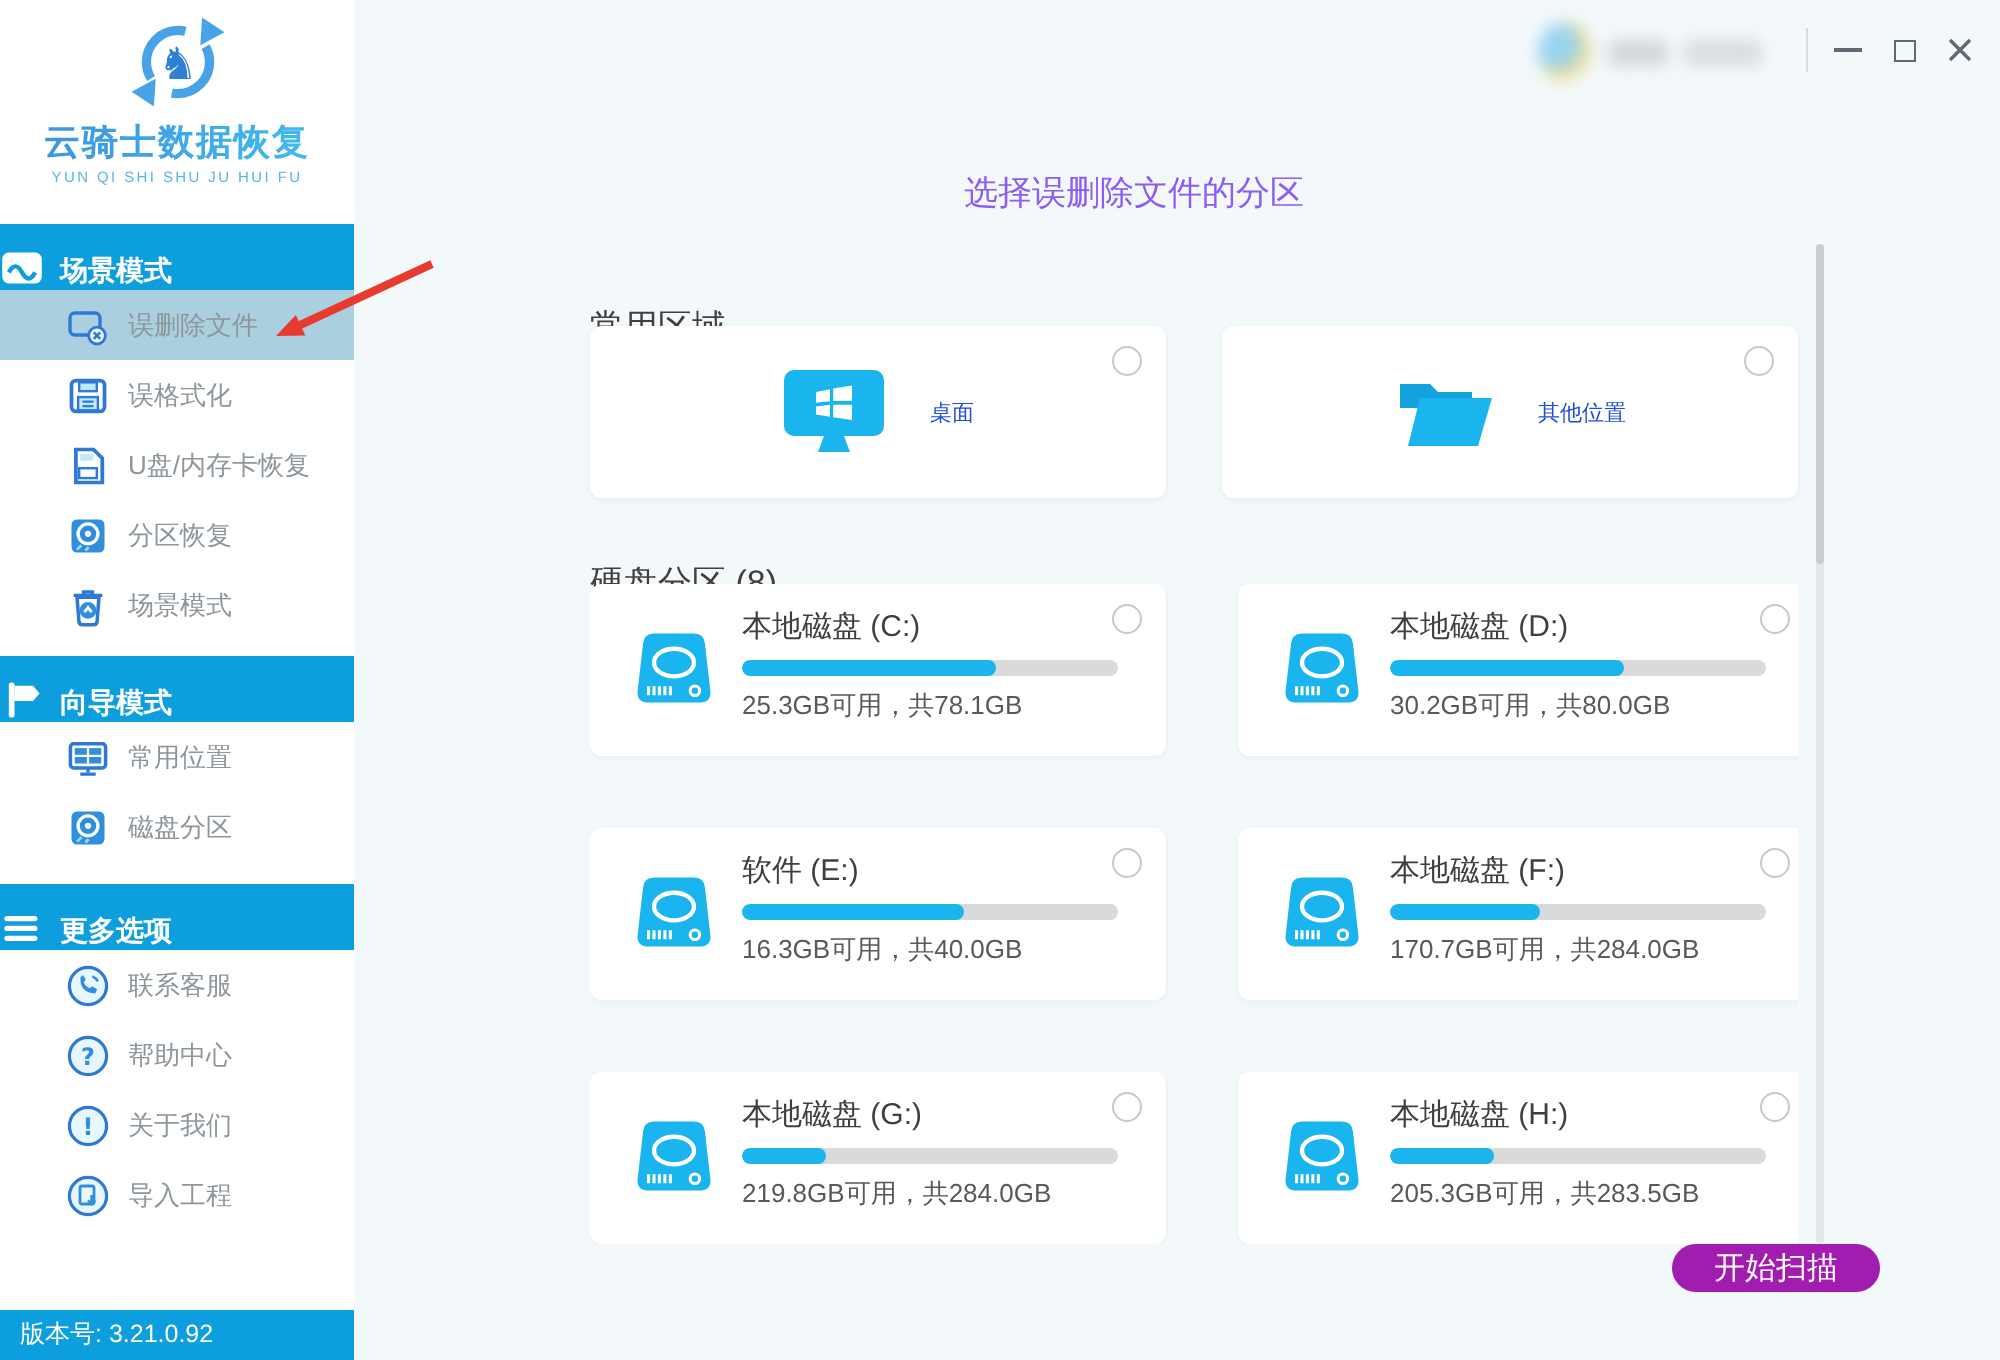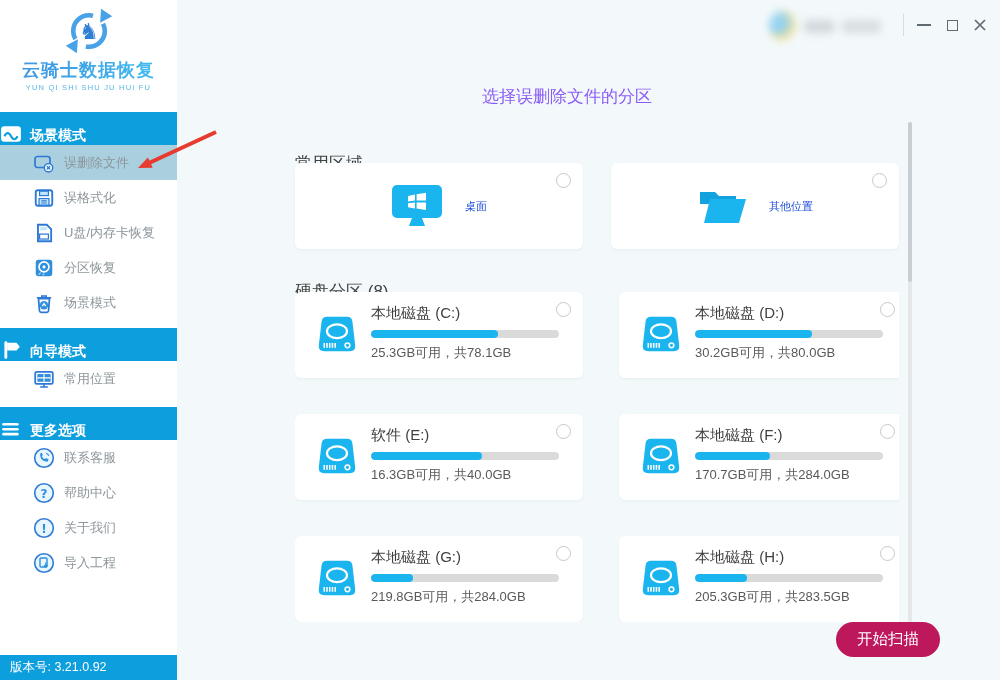--- a/index.html
+++ b/index.html
@@ -63,22 +63,22 @@
   .disk-card { cursor:pointer; }
   .disk-icon { position:absolute; left:22px; top:20px; }
   .disk-name { position:absolute; left:76px; top:12px; font-size:15px; color:#3f3f3f; }
   .bar-track { position:absolute; left:76px; top:38px; width:188px; height:8px; background:#dadada; border-radius:4px; overflow:hidden; }
   .bar-fill { height:8px; background:#1ab4ee; border-radius:4px; }
   .disk-info { position:absolute; left:76px; top:52px; font-size:13px; color:#595959; }
 
   .scrollbar { position:absolute; left:731px; top:122px; width:4px; height:500px; background:#e4e8ea; border-radius:2px; cursor:pointer; }
   .scroll-thumb { width:4px; height:160px; background:#c9ced3; border-radius:2px; }
 
-  .scan-btn { position:absolute; top:622px; right:60px; width:104px; height:35px; border:none;
-    border-radius:18px; background:#be185d; color:#fff; font-size:15.5px; cursor:pointer;
+  .scan-btn { position:absolute; top:622px; right:60px; width:104px; height:24px; border:none;
+    border-radius:18px; background:#a21caf; color:#fff; font-size:15.5px; cursor:pointer;
     font-family:inherit; }
 </style>
 </head>
 <body>
 
 <div class="app">
 
   <div class="sidebar">
 
     <div class="logo-block">
@@ -162,20 +162,29 @@
     <div class="side-item">
       <svg class="icon22" viewBox="0 0 20 20">
         <rect x="2" y="3.5" width="16" height="11" rx="1.5" fill="none" stroke="#2e79d6" stroke-width="1.6"></rect>
         <rect x="4" y="5.5" width="12" height="7" fill="#2f8fdc"></rect>
         <path d="M10 5.5 v7 M4 9 h12" stroke="#fff" stroke-width="1"></path>
         <path d="M10 14.5 v2 M6.5 17.3 h7" stroke="#2e79d6" stroke-width="1.5"></path>
       </svg>
       <span class="ilabel">常用位置</span>
     </div>
 
+    <div class="side-item">
+      <svg class="icon22" viewBox="0 0 20 20">
+        <rect x="2.5" y="2.5" width="15" height="15" rx="2.5" fill="#2f8fdc"></rect>
+        <circle cx="10" cy="9" r="4.5" fill="none" stroke="#fff" stroke-width="1.5"></circle>
+        <circle cx="10" cy="9" r="1.4" fill="#fff"></circle>
+        <path d="M5 16.2 l2 -2 M8.8 16.6 l1.5 -1.5" stroke="#9fd8f6" stroke-width="1.2"></path>
+      </svg>
+      <span class="ilabel">磁盘分区</span>
+    </div>
 
     <div class="side-gap11"></div>
 
     <div class="side-header">
       <svg class="icon22" viewBox="0 0 20 20">
         <rect x="2" y="4.5" width="15" height="2.4" rx="1.2" fill="#fff"></rect>
         <rect x="2" y="9" width="15" height="2.4" rx="1.2" fill="#fff"></rect>
         <rect x="2" y="13.5" width="15" height="2.4" rx="1.2" fill="#fff"></rect>
       </svg>
       <span class="hlabel">更多选项</span>

